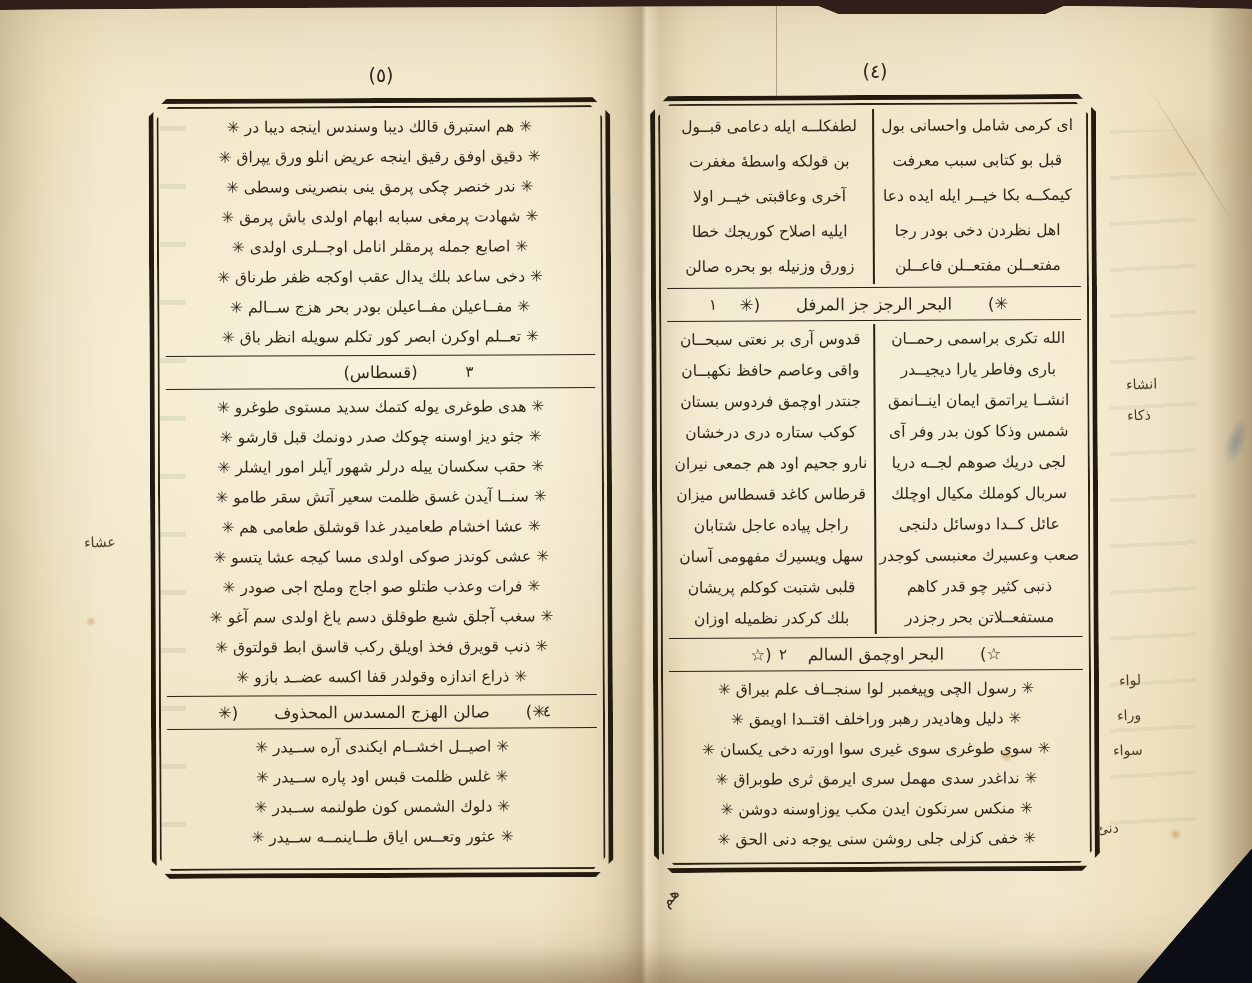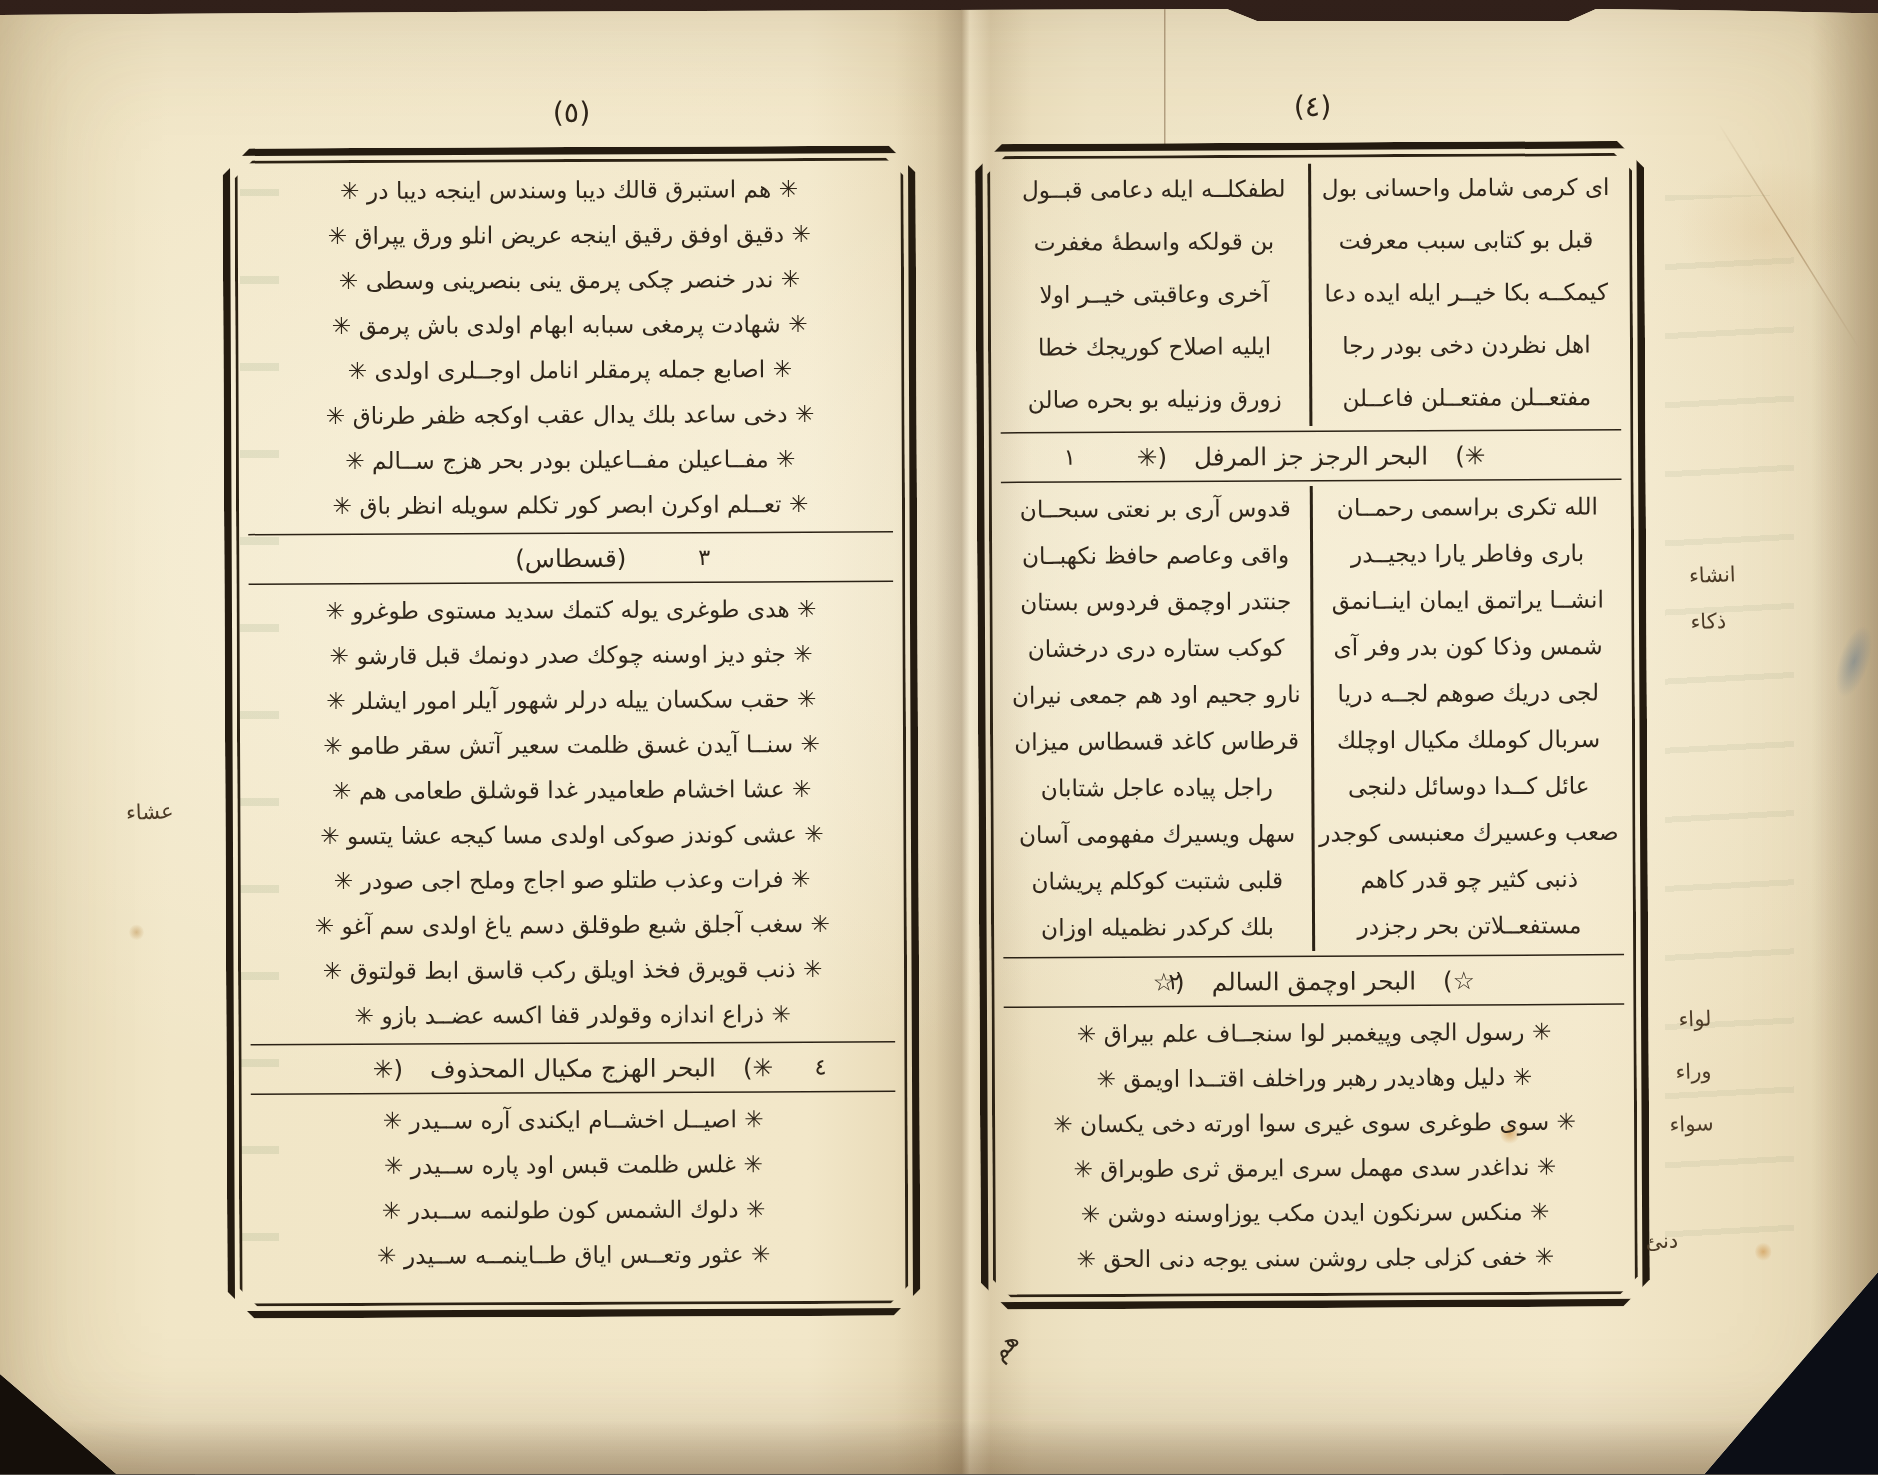--- a/index.html
+++ b/index.html
@@ -69,21 +69,21 @@
   .lp  { font-size:15.5px; line-height:30px; }
   .s2  { font-size:15.5px; line-height:30px; }
   .header { position:relative; display:flex; align-items:center; justify-content:center;
     height:34px; margin:3px 0; border-top:1.5px solid #2b2216; border-bottom:1.5px solid #2b2216;
     font-size:16.5px; }
   .hdr-num { position:absolute; top:50%; transform:translateY(-50%); font-size:15px; }
   .h1 .hdr-num { left:42px; }
   .h2 .hdr-num { left:110px; }
   .h3 .hdr-num { right:122px; }
   .h4 .hdr-num { right:46px; }
-  .hdr-title { margin:0 10px; }
+  .hdr-title { margin:0 28px; }
   .bdo { unicode-bidi:bidi-override; margin:0 8px; }
   .couplets { display:flex; }
   .col { flex:1; }
   .col-r { border-left:2px solid #2a2115; }
   .cline { text-align:center; white-space:nowrap; font-size:15.5px; }
   .intro .cline { line-height:35px; }
   .coup1 .cline { line-height:31px; }
 
   
   .pagenum { position:absolute; font-size:19px; color:#2e2418; text-align:center; }
@@ -165,21 +165,21 @@
           <div class="line lp">✳ عشى كوندز صوكى اولدى مسا كيجه عشا يتسو ✳</div>
           <div class="line lp">✳ فرات وعذب طتلو صو اجاج وملح اجى صودر ✳</div>
           <div class="line lp">✳ سغب آجلق شبع طوقلق دسم ياغ اولدى سم آغو ✳</div>
           <div class="line lp">✳ ذنب قويرق فخذ اويلق ركب قاسق ابط قولتوق ✳</div>
           <div class="line lp">✳ ذراع اندازه وقولدر قفا اكسه عضــد بازو ✳</div>
         </div>
 
       <div class="header h4">
         <span class="hdr-num">٤</span>
         <span class="bdo">✳)</span>
-        <span class="hdr-title">البحر الهزج مكيال المحذوف</span>
+        <span class="hdr-title">صالن الهزج المسدس المحذوف</span>
         <span class="bdo">(✳</span>
       </div>
 
       <div class="sec">
 
       <div class="line lp">✳ اصيــل اخشــام ايكندى آره ســيدر ✳</div>
           <div class="line lp">✳ غلس ظلمت قبس اود پاره ســيدر ✳</div>
           <div class="line lp">✳ دلوك الشمس كون طولنمه ســبدر ✳</div>
           <div class="line lp">✳ عثور وتعــس اياق طــاينمــه ســيدر ✳</div>
         </div>

